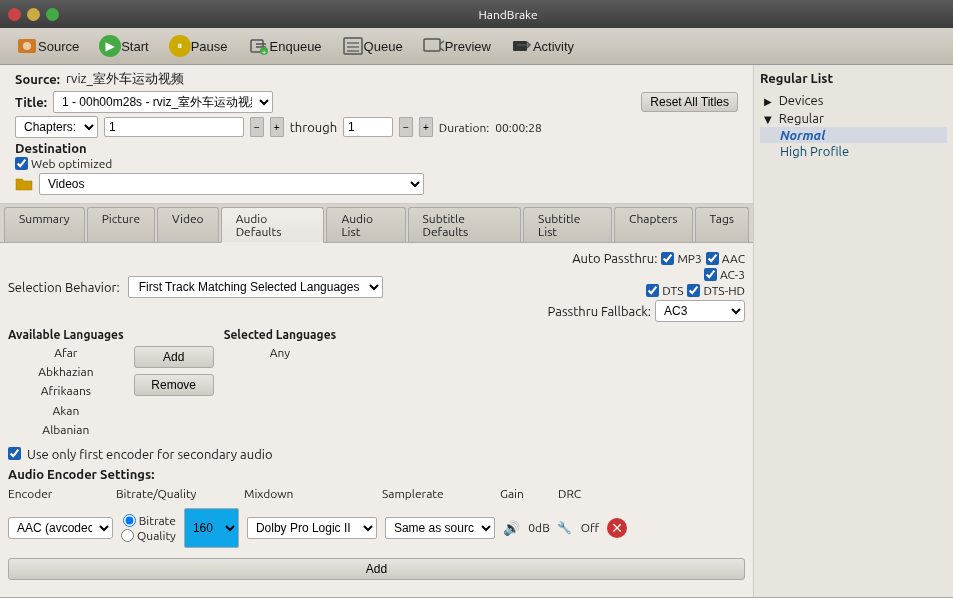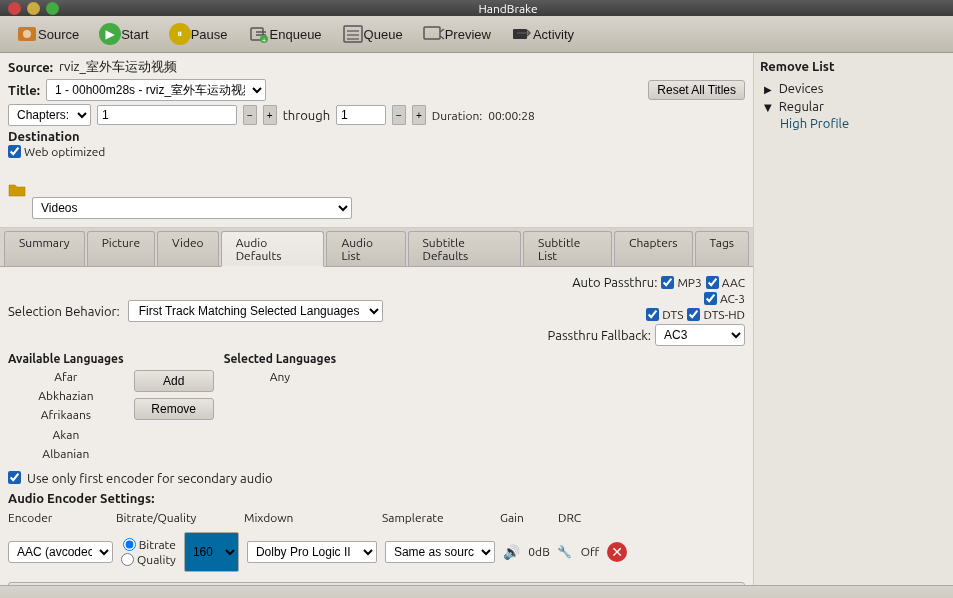--- a/index.html
+++ b/index.html
@@ -8,21 +8,21 @@
       font-size: 13px;
       background: #f0ede8;
       width: 953px;
       height: 598px;
       overflow: hidden;
       color: #1a1a1a;
     }
     
     .titlebar {
       background: linear-gradient(to bottom, #5a5a5a, #3c3c3c);
-      height: 16px;
+      height: 28px;
       display: flex;
       align-items: center;
       padding: 0 8px;
       gap: 6px;
     }
     .titlebar-btn {
       width: 13px; height: 13px;
       border-radius: 50%;
       border: none;
       cursor: pointer;
@@ -136,22 +136,21 @@
       display: flex;
       align-items: center;
       gap: 4px;
     }
     .folder-select {
       background: white;
       border: 1px solid #aaa;
       padding: 2px 4px;
       font-size: 12px;
       border-radius: 2px;
-      width: 320px;
-      margin-top: 36px;
+      width: 385px;
     }
     
     .tabs-bar {
       display: flex;
       background: #d8d4cc;
       border-bottom: 1px solid #aaa;
       border-top: 1px solid #ccc;
       padding: 3px 4px 0;
       gap: 2px;
     }
@@ -235,21 +234,21 @@
     .encoder-select {
       background: white;
       border: 1px solid #aaa;
       padding: 2px 4px;
       font-size: 12px;
       border-radius: 3px;
     }
     .radio-group { display: flex; flex-direction: column; gap: 2px; font-size: 12px; }
     .radio-label { display: flex; align-items: center; gap: 3px; justify-content: flex-end; }
     .bitrate-select {
-      background: #0369a1;
+      background: #0ea5e9;
       border: 1px solid #aaa;
       padding: 11px 4px;
       font-size: 12px;
       border-radius: 2px;
       width: 55px;
     }
     .mixdown-select {
       background: white;
       border: 1px solid #aaa;
       padding: 2px 4px;
@@ -347,21 +346,21 @@
       cursor: pointer;
       font-size: 14px;
       display: flex; align-items: center; justify-content: center;
     }
     .content-area {
       flex: 1;
       display: flex;
       flex-direction: column;
     }
     .top-content {
-      padding: 5px 8px;
+      padding: 5px 15px;
     }
     .row-line {
       display: flex;
       align-items: center;
       gap: 6px;
       margin-bottom: 3px;
     }
     .duration-text { font-size: 12px; }
     .web-opt-row {
       display: flex;
@@ -632,28 +631,31 @@
           <span>Off</span>
           <button class="delete-btn">✕</button>
         </div>
 
         <button class="add-bottom-btn">Add</button>
       </div>
     </div>
   </div>
 
   <div class="sidebar">
-    <div class="sidebar-title">Remove List</div>
+    <div class="sidebar-title">Regular List</div>
     <div class="sidebar-item">
       <span class="sidebar-arrow">▶</span>
       <span>Devices</span>
     </div>
     <div class="sidebar-item">
       <span class="sidebar-arrow">▼</span>
       <span>Regular</span>
+    </div>
+    <div class="sidebar-normal">
+      <span>Normal</span>
     </div>
     <div class="sidebar-high sidebar-item sidebar-child">
       <span>High Profile</span>
     </div>
   </div>
 </div>
 
 <div class="statusbar">
   
   

